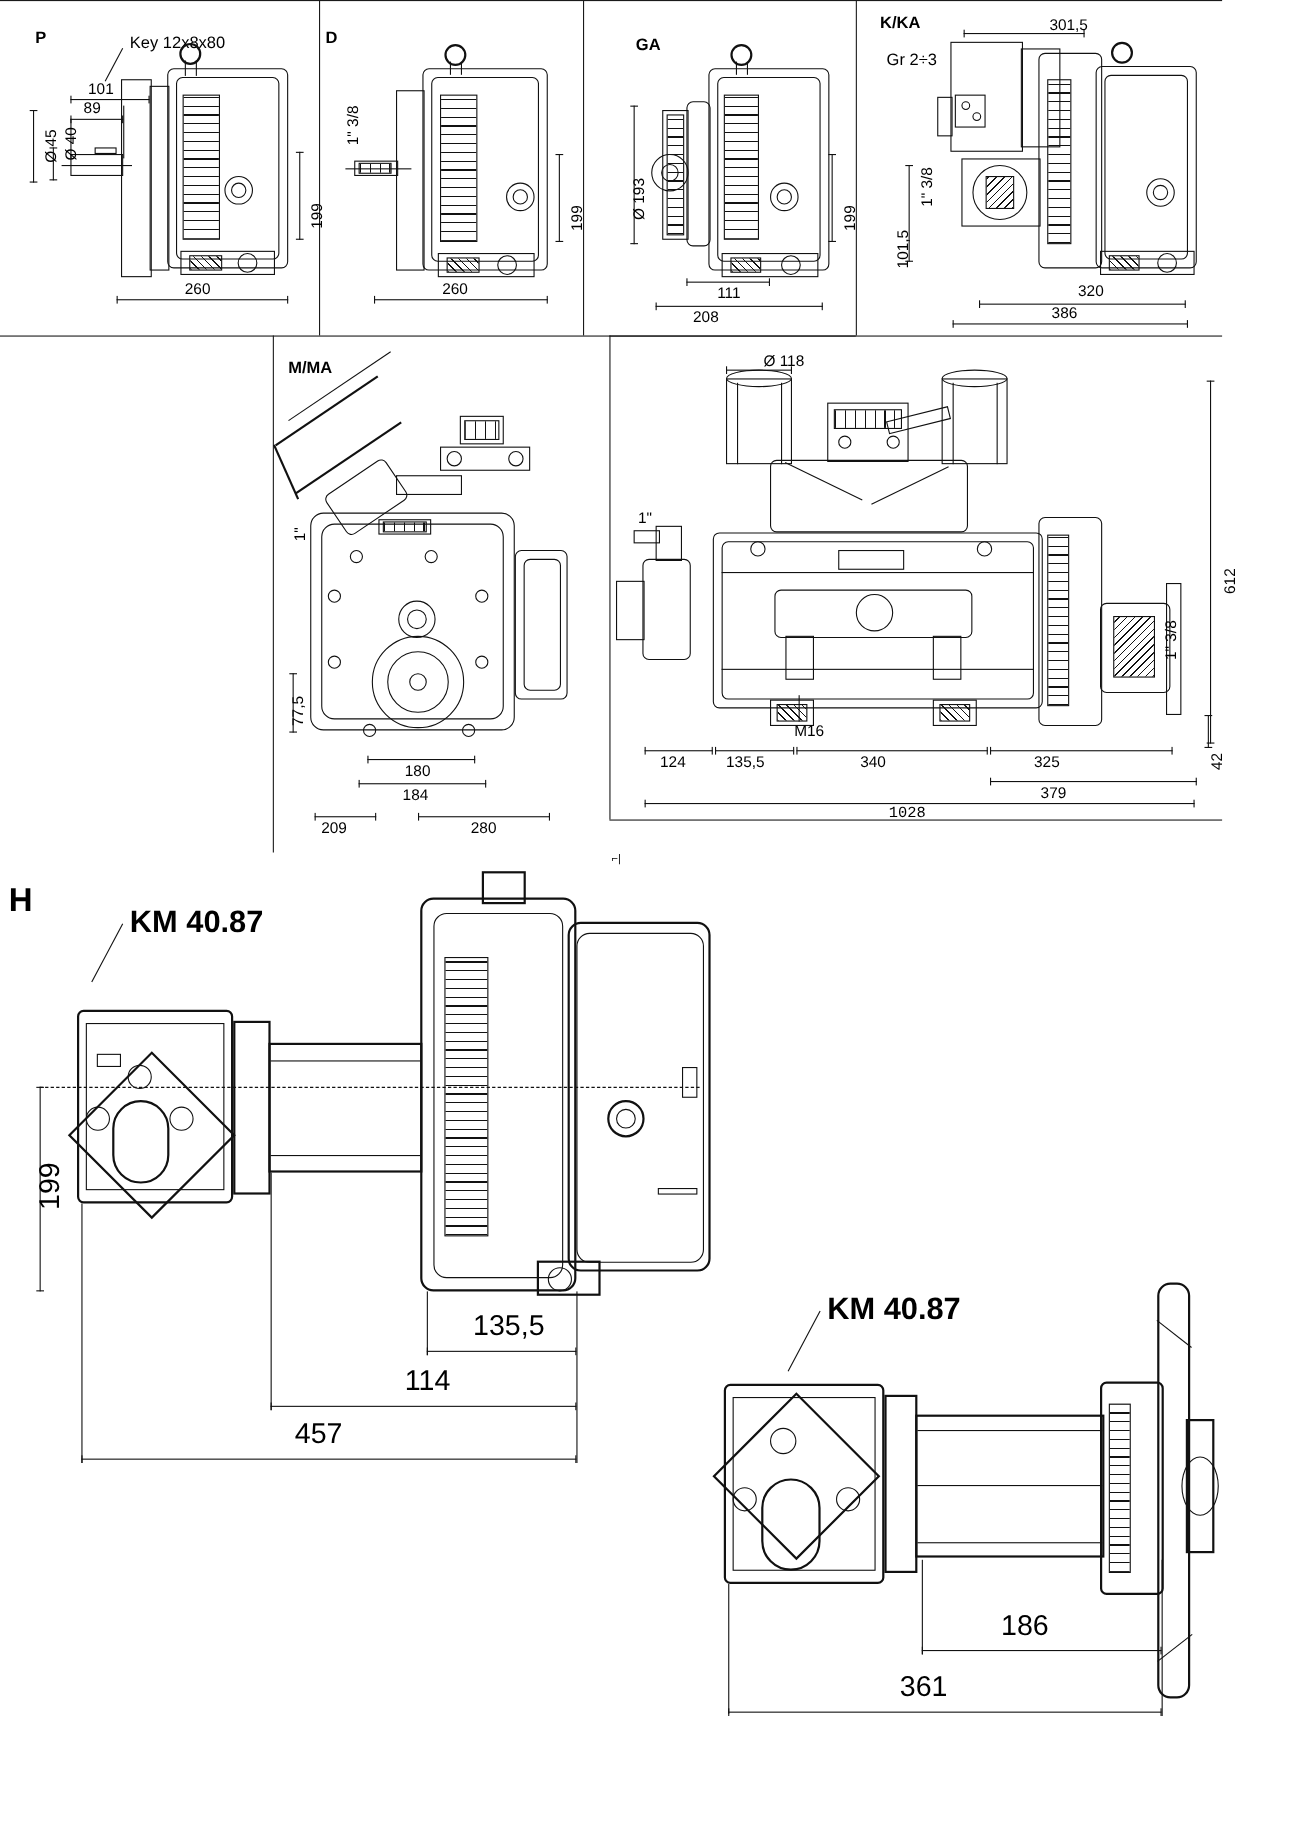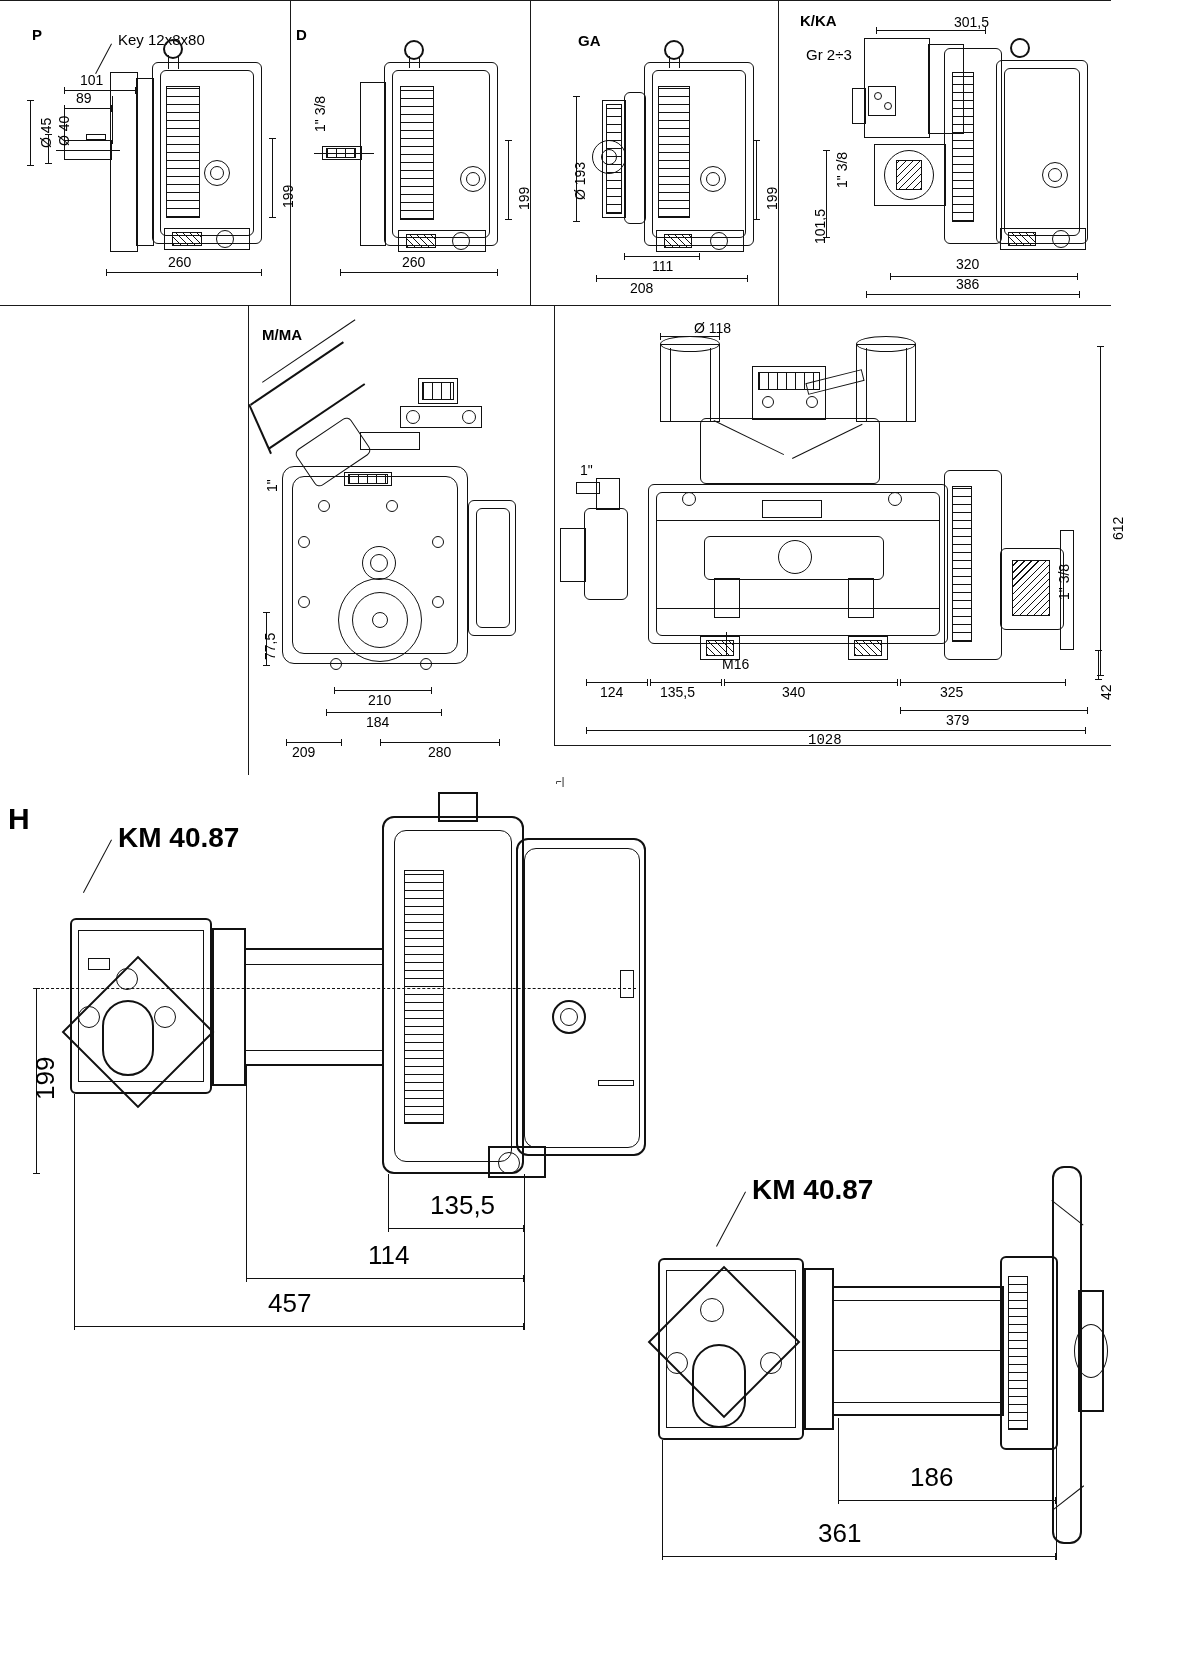--- a/index.html
+++ b/index.html
@@ -182,21 +182,21 @@
   <div class="box" style="left:874px;top:144px;width:72px;height:62px;"></div>
   <div class="cir" style="left:884px;top:150px;width:50px;height:50px;"></div>
   <div class="hatch2" style="left:896px;top:160px;width:26px;height:30px;"></div>
 
   <div class="dimline" style="left:876px;top:30px;width:110px;"></div>
   <div class="dim" style="left:954px;top:14px;">301,5</div>
   <div class="dim v" style="left:834px;top:188px;">1" 3/8</div>
   <div class="dim v" style="left:812px;top:244px;">101,5</div>
   <div class="dimlinev" style="left:826px;top:150px;height:88px;"></div>
   <div class="dimline" style="left:890px;top:276px;width:188px;"></div>
-  <div class="dim" style="left:956px;top:256px;">320</div>
+  <div class="dim" style="left:980px;top:256px;">320</div>
   <div class="dimline" style="left:866px;top:294px;width:214px;"></div>
   <div class="dim" style="left:956px;top:276px;">386</div>
 
   <div class="lbl b" style="left:262px;top:326px;">M/MA</div>
 
   <div class="box" style="left:248px;top:366px;width:118px;height:104px;border:none;"></div>
   <div class="ln" style="left:250px;top:404px;width:112px;height:2px;transform-origin:0 0;transform:rotate(-34deg);"></div>
   <div class="ln" style="left:268px;top:448px;width:116px;height:2px;transform-origin:0 0;transform:rotate(-34deg);"></div>
   <div class="ln" style="left:250px;top:404px;width:54px;height:2px;transform-origin:0 0;transform:rotate(66deg);"></div>
   <div class="box round" style="left:300px;top:430px;width:66px;height:44px;transform:rotate(-34deg);"></div>
@@ -227,21 +227,21 @@
   <div class="ribs" style="left:422px;top:382px;width:32px;height:18px;"></div>
   <div class="box" style="left:400px;top:406px;width:82px;height:22px;"></div>
   <div class="cir" style="left:406px;top:410px;width:14px;height:14px;"></div>
   <div class="cir" style="left:462px;top:410px;width:14px;height:14px;"></div>
   <div class="box" style="left:360px;top:432px;width:60px;height:18px;"></div>
 
   <div class="dim v" style="left:264px;top:492px;">1"</div>
   <div class="dimlinev" style="left:266px;top:612px;height:54px;"></div>
   <div class="dim v" style="left:262px;top:660px;">77,5</div>
   <div class="dimline" style="left:334px;top:690px;width:98px;"></div>
-  <div class="dim" style="left:368px;top:692px;">210</div>
+  <div class="dim" style="left:368px;top:692px;">180</div>
   <div class="dimline" style="left:326px;top:712px;width:116px;"></div>
   <div class="dim" style="left:366px;top:714px;">184</div>
   <div class="dimline" style="left:286px;top:742px;width:56px;"></div>
   <div class="dim" style="left:292px;top:744px;">209</div>
   <div class="dimline" style="left:380px;top:742px;width:120px;"></div>
   <div class="dim" style="left:428px;top:744px;">280</div>
 
   <div class="box" style="left:660px;top:344px;width:60px;height:78px;"></div>
   <div class="ln lv" style="left:670px;top:348px;height:74px;"></div>
   <div class="ln lv" style="left:710px;top:348px;height:74px;"></div>

